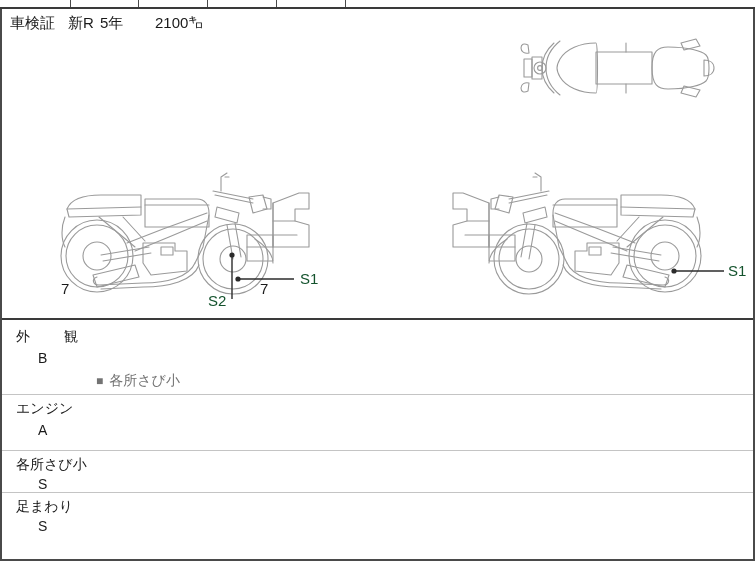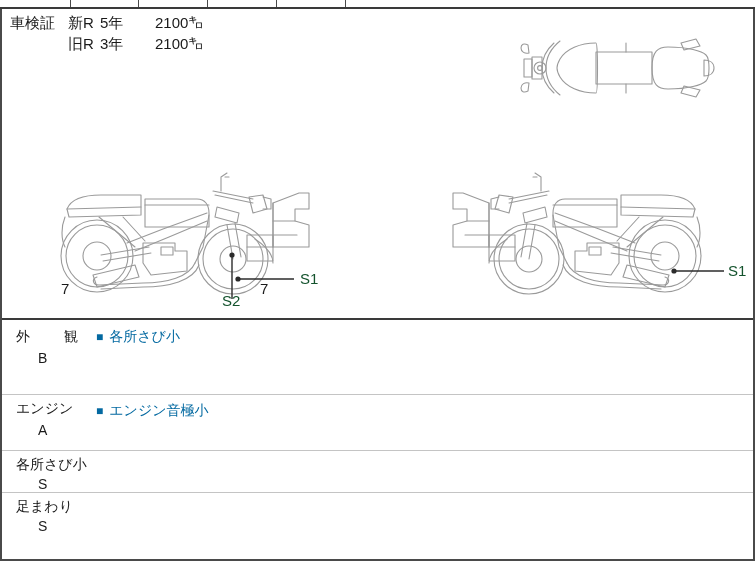--- a/index.html
+++ b/index.html
@@ -127,22 +127,23 @@
   .rate-grade {
     position: absolute;
     left: 36px;
     font-size: 14px;
     color: #1a1a1a;
   }
   .rate-note {
     position: absolute;
     left: 94px;
     font-size: 14px;
-    color: #0369a1;
-    white-space: nowrap;
+    color: #737373;
+    white-space: nowrap;
+    margin-top: 44px;
   }
   .bullet { font-size: 12px; margin-right: 6px; }
   .wide-sp { letter-spacing: 10px; }
 </style>
 </head>
 <body>
 
 <div id="sheet">
 
   <div class="header-strip">
@@ -154,23 +155,20 @@
     <div class="hcell" style="left:345px;width:408px;"><span></span></div>
   </div>
 
   <div class="frame-left"></div>
   <div class="frame-right"></div>
   <div class="frame-bottom"></div>
 
   <div class="shaken-block">
     <div class="shaken-row">
       <span class="shaken-label">車検証</span><span class="shaken-era">新R</span><span class="shaken-years">5年</span><span class="shaken-km">2100㌔</span>
-    </div>
-    <div class="shaken-row">
-      <span class="spacer-label"></span><span class="shaken-era">旧R</span><span class="shaken-years">3年</span><span class="shaken-km">2100㌔</span>
     </div>
   </div>
 
   <div class="figures">
 
     <div class="fig" style="left:516px; top:18px;">
       <svg width="200" height="78" viewBox="0 0 200 78">
         <g class="lineart">
 
           <path d="M150 18 C170 18 184 22 188 26 C192 30 192 48 188 52 C184 56 170 60 150 60
@@ -272,21 +270,21 @@
 
     <svg class="fig" style="left:200px; top:230px;" width="110" height="58" viewBox="0 0 110 58">
       <g class="leader">
         <line x1="36" y1="38" x2="92" y2="38"></line>
         <line x1="30" y1="14" x2="30" y2="58"></line>
       </g>
       <circle class="leader-dot" cx="36" cy="38" r="2.6"></circle>
       <circle class="leader-dot" cx="30" cy="14" r="2.6"></circle>
     </svg>
     <div class="callout" style="left:298px; top:259px;">S1</div>
-    <div class="callout" style="left:220px; top:281px;">S2</div>
+    <div class="callout" style="left:206px; top:281px;">S2</div>
     <div class="mark7" style="left:59px; top:269px;">7</div>
     <div class="mark7" style="left:258px; top:269px;">7</div>
 
     <div class="fig" style="left:448px; top:140px; transform: scaleX(-1);">
       <svg width="255" height="150" viewBox="0 0 255 150">
         <g class="lineart">
           <circle cx="40" cy="105" r="36"></circle>
           <circle cx="40" cy="105" r="31"></circle>
           <circle cx="40" cy="105" r="14"></circle>
           <circle cx="176" cy="108" r="35"></circle>
@@ -347,23 +345,20 @@
     <div class="rate-name wide-sp" style="top:8px;">外　観</div>
     <div class="rate-grade" style="top:30px;">B</div>
     <div class="rate-note" style="top:8px;">
       <span class="bullet">■</span><span>各所さび小</span>
     </div>
   </div>
 
   <div class="rate-row" style="top:396px; height:54px;">
     <div class="rate-name" style="top:4px;text-align:right;">エンジン</div>
     <div class="rate-grade" style="top:26px;">A</div>
-    <div class="rate-note" style="top:6px;">
-      <span class="bullet">■</span><span>エンジン音極小</span>
-    </div>
   </div>
 
   <div class="rate-row" style="top:452px; height:40px;">
     <div class="rate-name" style="top:4px;">各所さび小</div>
     <div class="rate-grade" style="top:24px;">S</div>
     <div class="rate-note" style="top:4px;"></div>
   </div>
 
   <div class="rate-row" style="top:494px; height:50px;">
     <div class="rate-name" style="top:4px;">足まわり</div>

